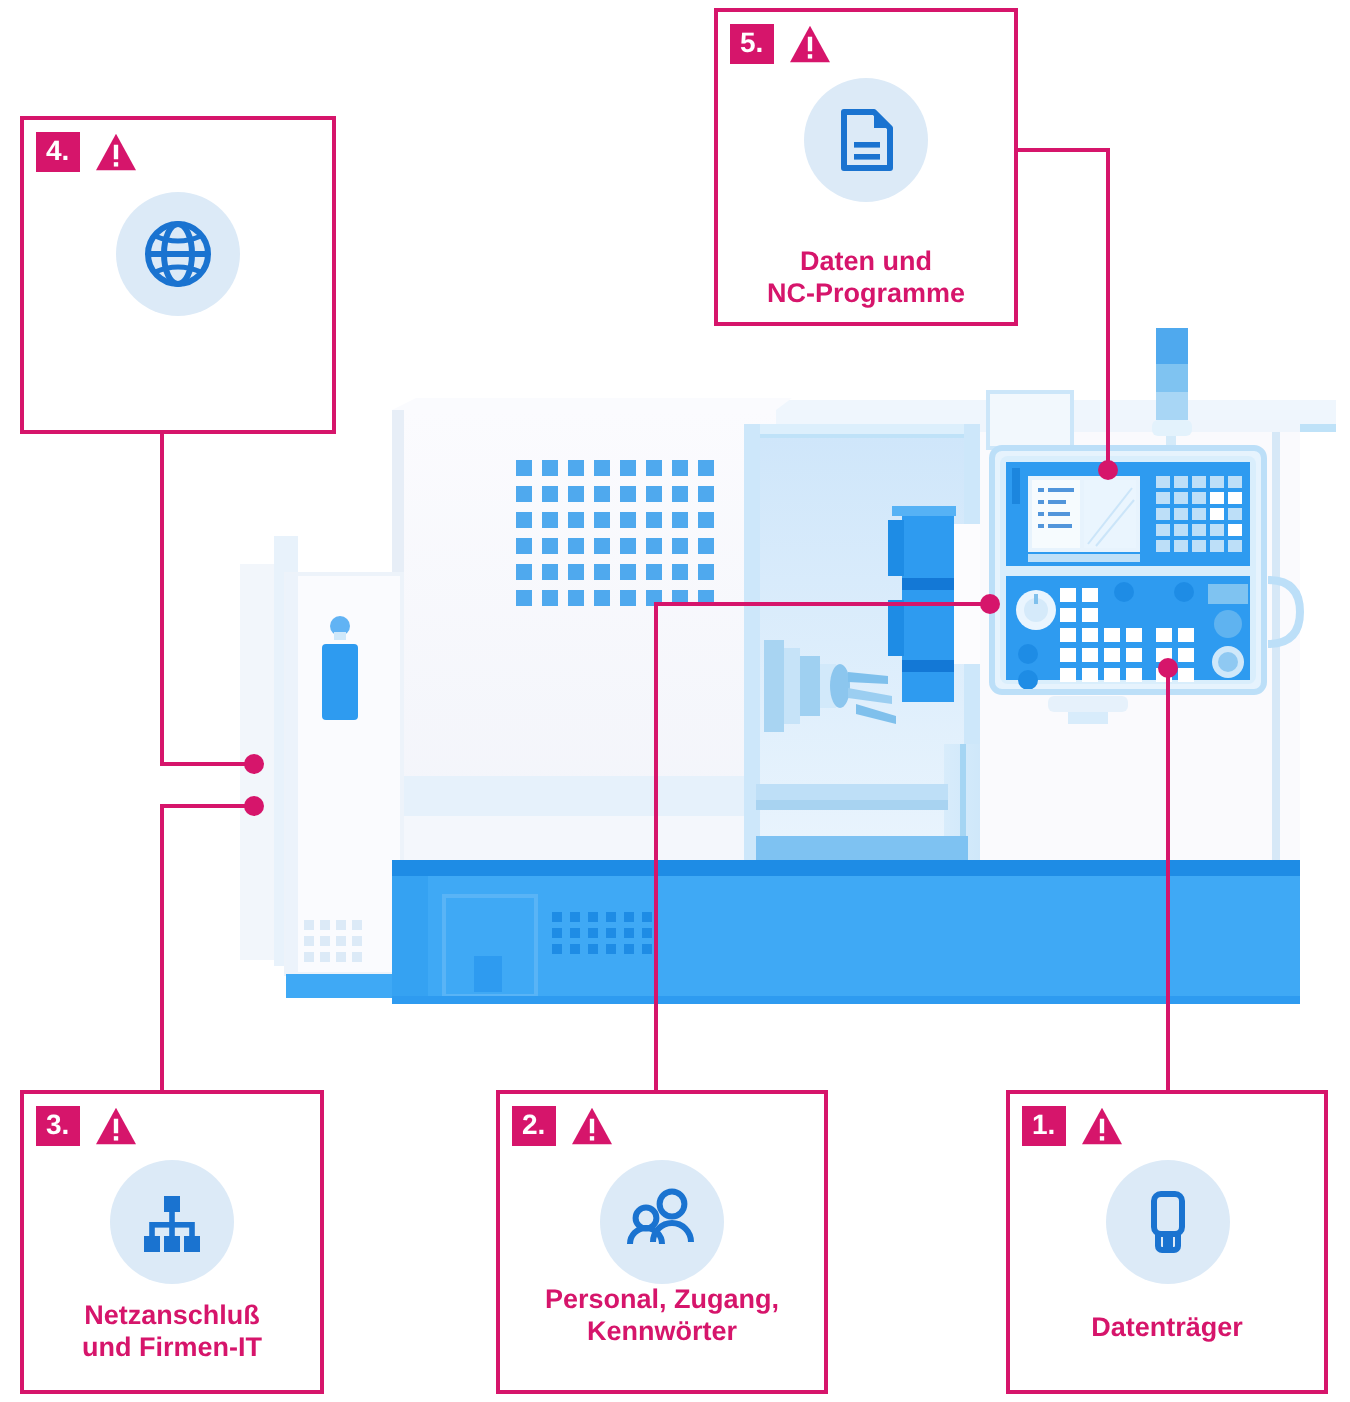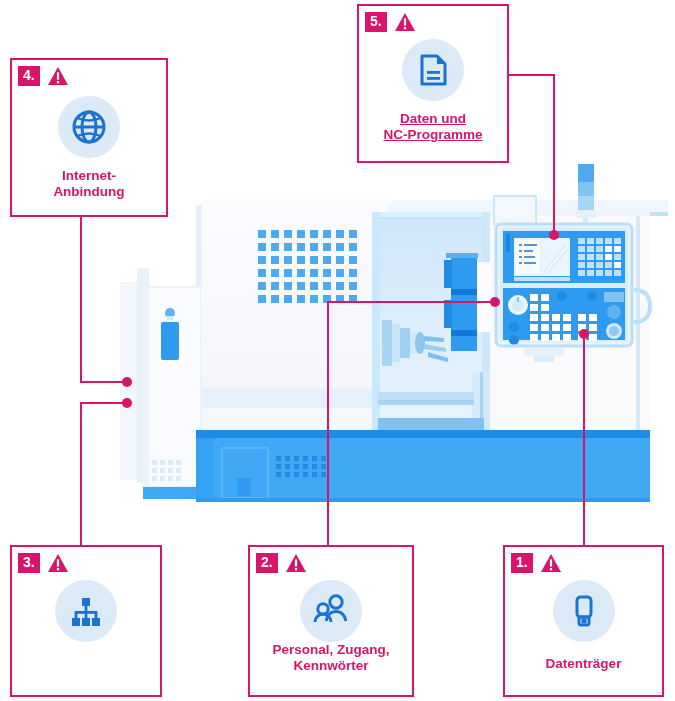--- a/index.html
+++ b/index.html
@@ -408,42 +408,40 @@
     </div>
     <div class="icon-circle" style="margin-top:36px;">
       <svg width="40" height="40" viewBox="0 0 40 40">
         <circle cx="20" cy="20" r="15" fill="none" stroke="#1A73D0" stroke-width="3"></circle>
         <ellipse cx="20" cy="20" rx="7" ry="15" fill="none" stroke="#1A73D0" stroke-width="3"></ellipse>
         <line x1="5" y1="20" x2="35" y2="20" stroke="#1A73D0" stroke-width="3"></line>
         <path d="M8.5 11 Q20 16 31.5 11" fill="none" stroke="#1A73D0" stroke-width="2.4"></path>
         <path d="M8.5 29 Q20 24 31.5 29" fill="none" stroke="#1A73D0" stroke-width="2.4"></path>
       </svg>
     </div>
-    <div class="box-label" style="margin-top:10px;">Internet-
-Anbindung</div>
   </div>
 
   <div class="box" style="left:357px;top:4px;width:152px;height:159px;">
     <div class="box-head">
       <span class="num">5.</span>
       <svg class="warn" viewBox="0 0 24 22">
         <polygon points="12,1 23,21 1,21" fill="#D6156B"></polygon>
         <rect x="10.8" y="7" width="2.4" height="8" fill="#ffffff"></rect>
         <rect x="10.8" y="16.6" width="2.4" height="2.4" fill="#ffffff"></rect>
       </svg>
     </div>
     <div class="icon-circle" style="margin-top:33px;">
       <svg width="40" height="40" viewBox="0 0 40 40">
         <path d="M9 6 h15 l8 8 v20 h-23 z" fill="none" stroke="#1A73D0" stroke-width="3" stroke-linejoin="round"></path>
         <path d="M24 6 v8 h8 z" fill="#1A73D0"></path>
         <rect x="14" y="21" width="13" height="2.8" fill="#1A73D0"></rect>
         <rect x="14" y="27" width="13" height="2.8" fill="#1A73D0"></rect>
       </svg>
     </div>
-    <div class="box-label" style="margin-top:10px;text-decoration:underline;">Daten und
+    <div class="box-label" style="margin-top:22px;">Daten und
 NC-Programme</div>
   </div>
 
   <div class="box" style="left:10px;top:545px;width:152px;height:152px;">
     <div class="box-head">
       <span class="num">3.</span>
       <svg class="warn" viewBox="0 0 24 22">
         <polygon points="12,1 23,21 1,21" fill="#D6156B"></polygon>
         <rect x="10.8" y="7" width="2.4" height="8" fill="#ffffff"></rect>
         <rect x="10.8" y="16.6" width="2.4" height="2.4" fill="#ffffff"></rect>
@@ -455,20 +453,22 @@
         <rect x="6" y="27" width="8" height="8" fill="#1A73D0"></rect>
         <rect x="16" y="27" width="8" height="8" fill="#1A73D0"></rect>
         <rect x="26" y="27" width="8" height="8" fill="#1A73D0"></rect>
         <rect x="18.6" y="15" width="2.8" height="6" fill="#1A73D0"></rect>
         <rect x="9" y="20" width="22" height="2.8" fill="#1A73D0"></rect>
         <rect x="8.6" y="20" width="2.8" height="7" fill="#1A73D0"></rect>
         <rect x="18.6" y="20" width="2.8" height="7" fill="#1A73D0"></rect>
         <rect x="28.6" y="20" width="2.8" height="7" fill="#1A73D0"></rect>
       </svg>
     </div>
+    <div class="box-label" style="margin-top:8px;">Netzanschluß
+und Firmen-IT</div>
   </div>
 
   <div class="box" style="left:248px;top:545px;width:166px;height:152px;">
     <div class="box-head">
       <span class="num">2.</span>
       <svg class="warn" viewBox="0 0 24 22">
         <polygon points="12,1 23,21 1,21" fill="#D6156B"></polygon>
         <rect x="10.8" y="7" width="2.4" height="8" fill="#ffffff"></rect>
         <rect x="10.8" y="16.6" width="2.4" height="2.4" fill="#ffffff"></rect>
       </svg>

